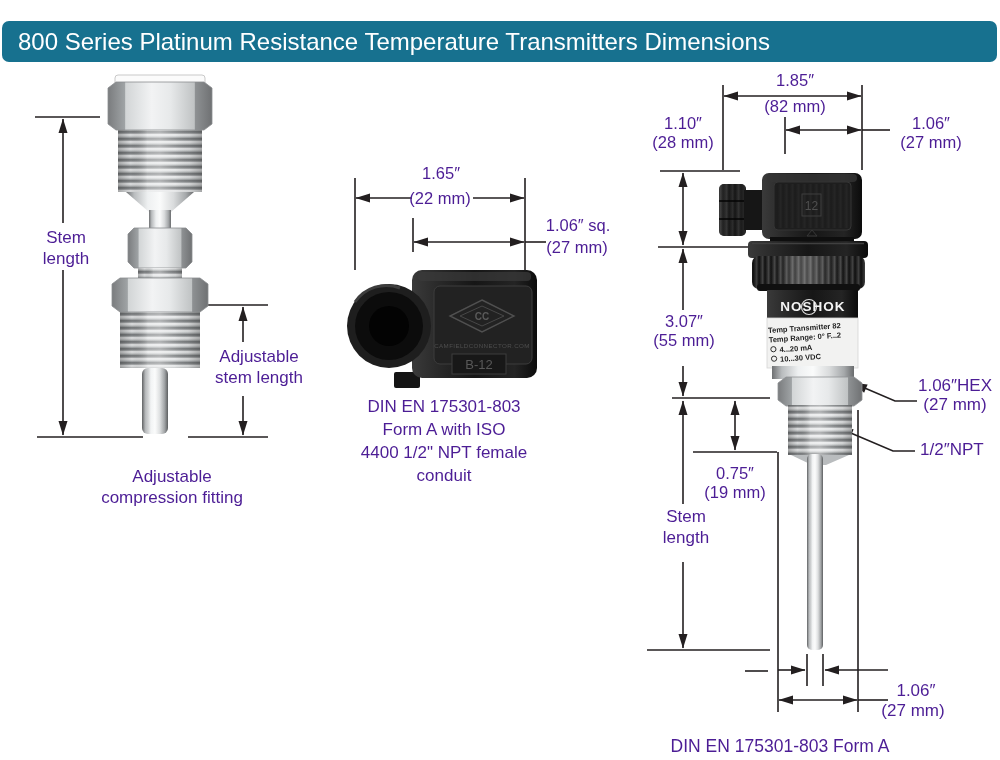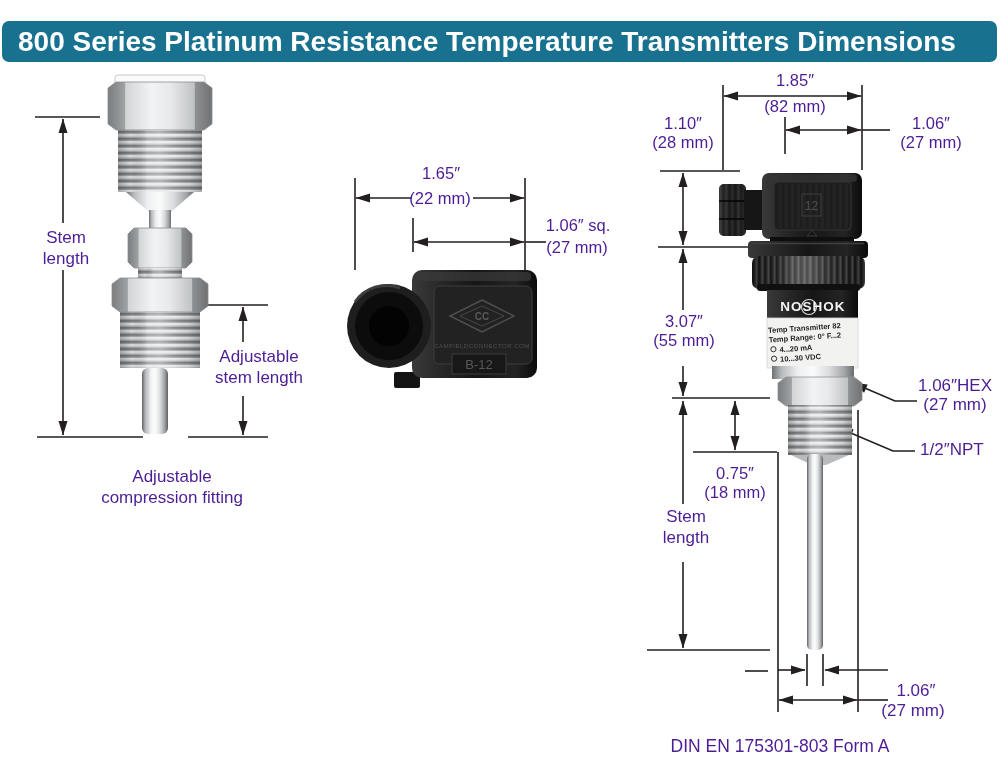--- a/index.html
+++ b/index.html
@@ -1,20 +1,20 @@
 <!DOCTYPE html>
 <html><head>
 <meta charset="utf-8">
 <style>
   html,body{margin:0;padding:0;background:#fff;}
   body{width:1000px;height:760px;font-family:"Liberation Sans",sans-serif;}
   .page{position:relative;width:1000px;height:760px;background:#fff;overflow:hidden;}
   .hdr{position:absolute;left:2px;top:21px;width:995px;height:41px;border-radius:7px;
        display:flex;align-items:center;padding-left:16px;box-sizing:border-box;}
-  .hdr span{font-weight:bold;font-size:28px;white-space:nowrap;}
+  .hdr span{font-weight:normal;font-size:24px;white-space:nowrap;}
   .lbl{position:absolute;color:#4c1d95;text-align:center;line-height:1.16;white-space:nowrap;}
   .cx{transform:translateX(-50%);}
   .f16{font-size:16.5px;}
   .f17{font-size:17px;}
   .lh19 div{line-height:19px;}
   .lh21 div{line-height:21px;}
   .lh23 div{line-height:23px;}
   svg.fig{position:absolute;overflow:visible;}
   .dimline{stroke:#231f20;stroke-width:1.6;fill:none;}
 </style>
@@ -150,20 +150,26 @@
       <text x="142" y="188" font-size="6.2" fill="#4e4e4e" letter-spacing="0.4" text-anchor="middle">CAMFIELDCONNECTOR.COM</text>
       <rect x="112" y="194" width="54" height="20" fill="#181818" stroke="#3c3c3c"></rect>
       <text x="139" y="209" font-size="13" fill="#585858" text-anchor="middle">B-12</text>
     </g>
   </svg>
 
   <div class="lbl cx f16" style="left:441px;top:164px">1.65″</div>
   <div class="lbl cx f16" style="left:440px;top:189px">(22 mm)</div>
   <div class="lbl cx f16" style="left:578px;top:216px">1.06″ sq.</div>
   <div class="lbl cx f16" style="left:577px;top:238px">(27 mm)</div>
+  <div class="lbl cx f17 lh23" style="left:444px;top:395px">
+    <div>DIN EN 175301-803</div>
+    <div>Form A with ISO</div>
+    <div>4400 1/2" NPT female</div>
+    <div>conduit</div>
+  </div>
 
   <svg class="fig" style="left:645px;top:70px" width="355" height="690" viewBox="0 0 355 690">
     <g class="dimline">
       <line x1="78" y1="15" x2="78" y2="100"></line>
       <line x1="217" y1="15" x2="217" y2="100"></line>
       <line x1="140" y1="47" x2="140" y2="84"></line>
       <line x1="79" y1="26" x2="216" y2="26" marker-start="url(#arr)" marker-end="url(#arr)"></line>
       <line x1="141" y1="60" x2="216" y2="60" marker-start="url(#arr)" marker-end="url(#arr)"></line>
       <line x1="217" y1="60" x2="245" y2="60"></line>
       <line x1="15" y1="101" x2="95" y2="101"></line>
@@ -239,21 +245,21 @@
   <div class="lbl cx f16 lh19" style="left:931px;top:114px">
     <div>1.06″</div>
     <div>(27 mm)</div>
   </div>
   <div class="lbl cx f16 lh19" style="left:684px;top:312px">
     <div>3.07″</div>
     <div>(55 mm)</div>
   </div>
   <div class="lbl cx f16 lh19" style="left:735px;top:464px">
     <div>0.75″</div>
-    <div>(18 mm)</div>
+    <div>(19 mm)</div>
   </div>
   <div class="lbl cx f17 lh21" style="left:686px;top:506px">
     <div>Stem</div>
     <div>length</div>
   </div>
   <div class="lbl cx f17 lh19" style="left:955px;top:376px">
     <div>1.06″HEX</div>
     <div>(27 mm)</div>
   </div>
   <div class="lbl f17" style="left:920px;top:440px">1/2″NPT</div>

